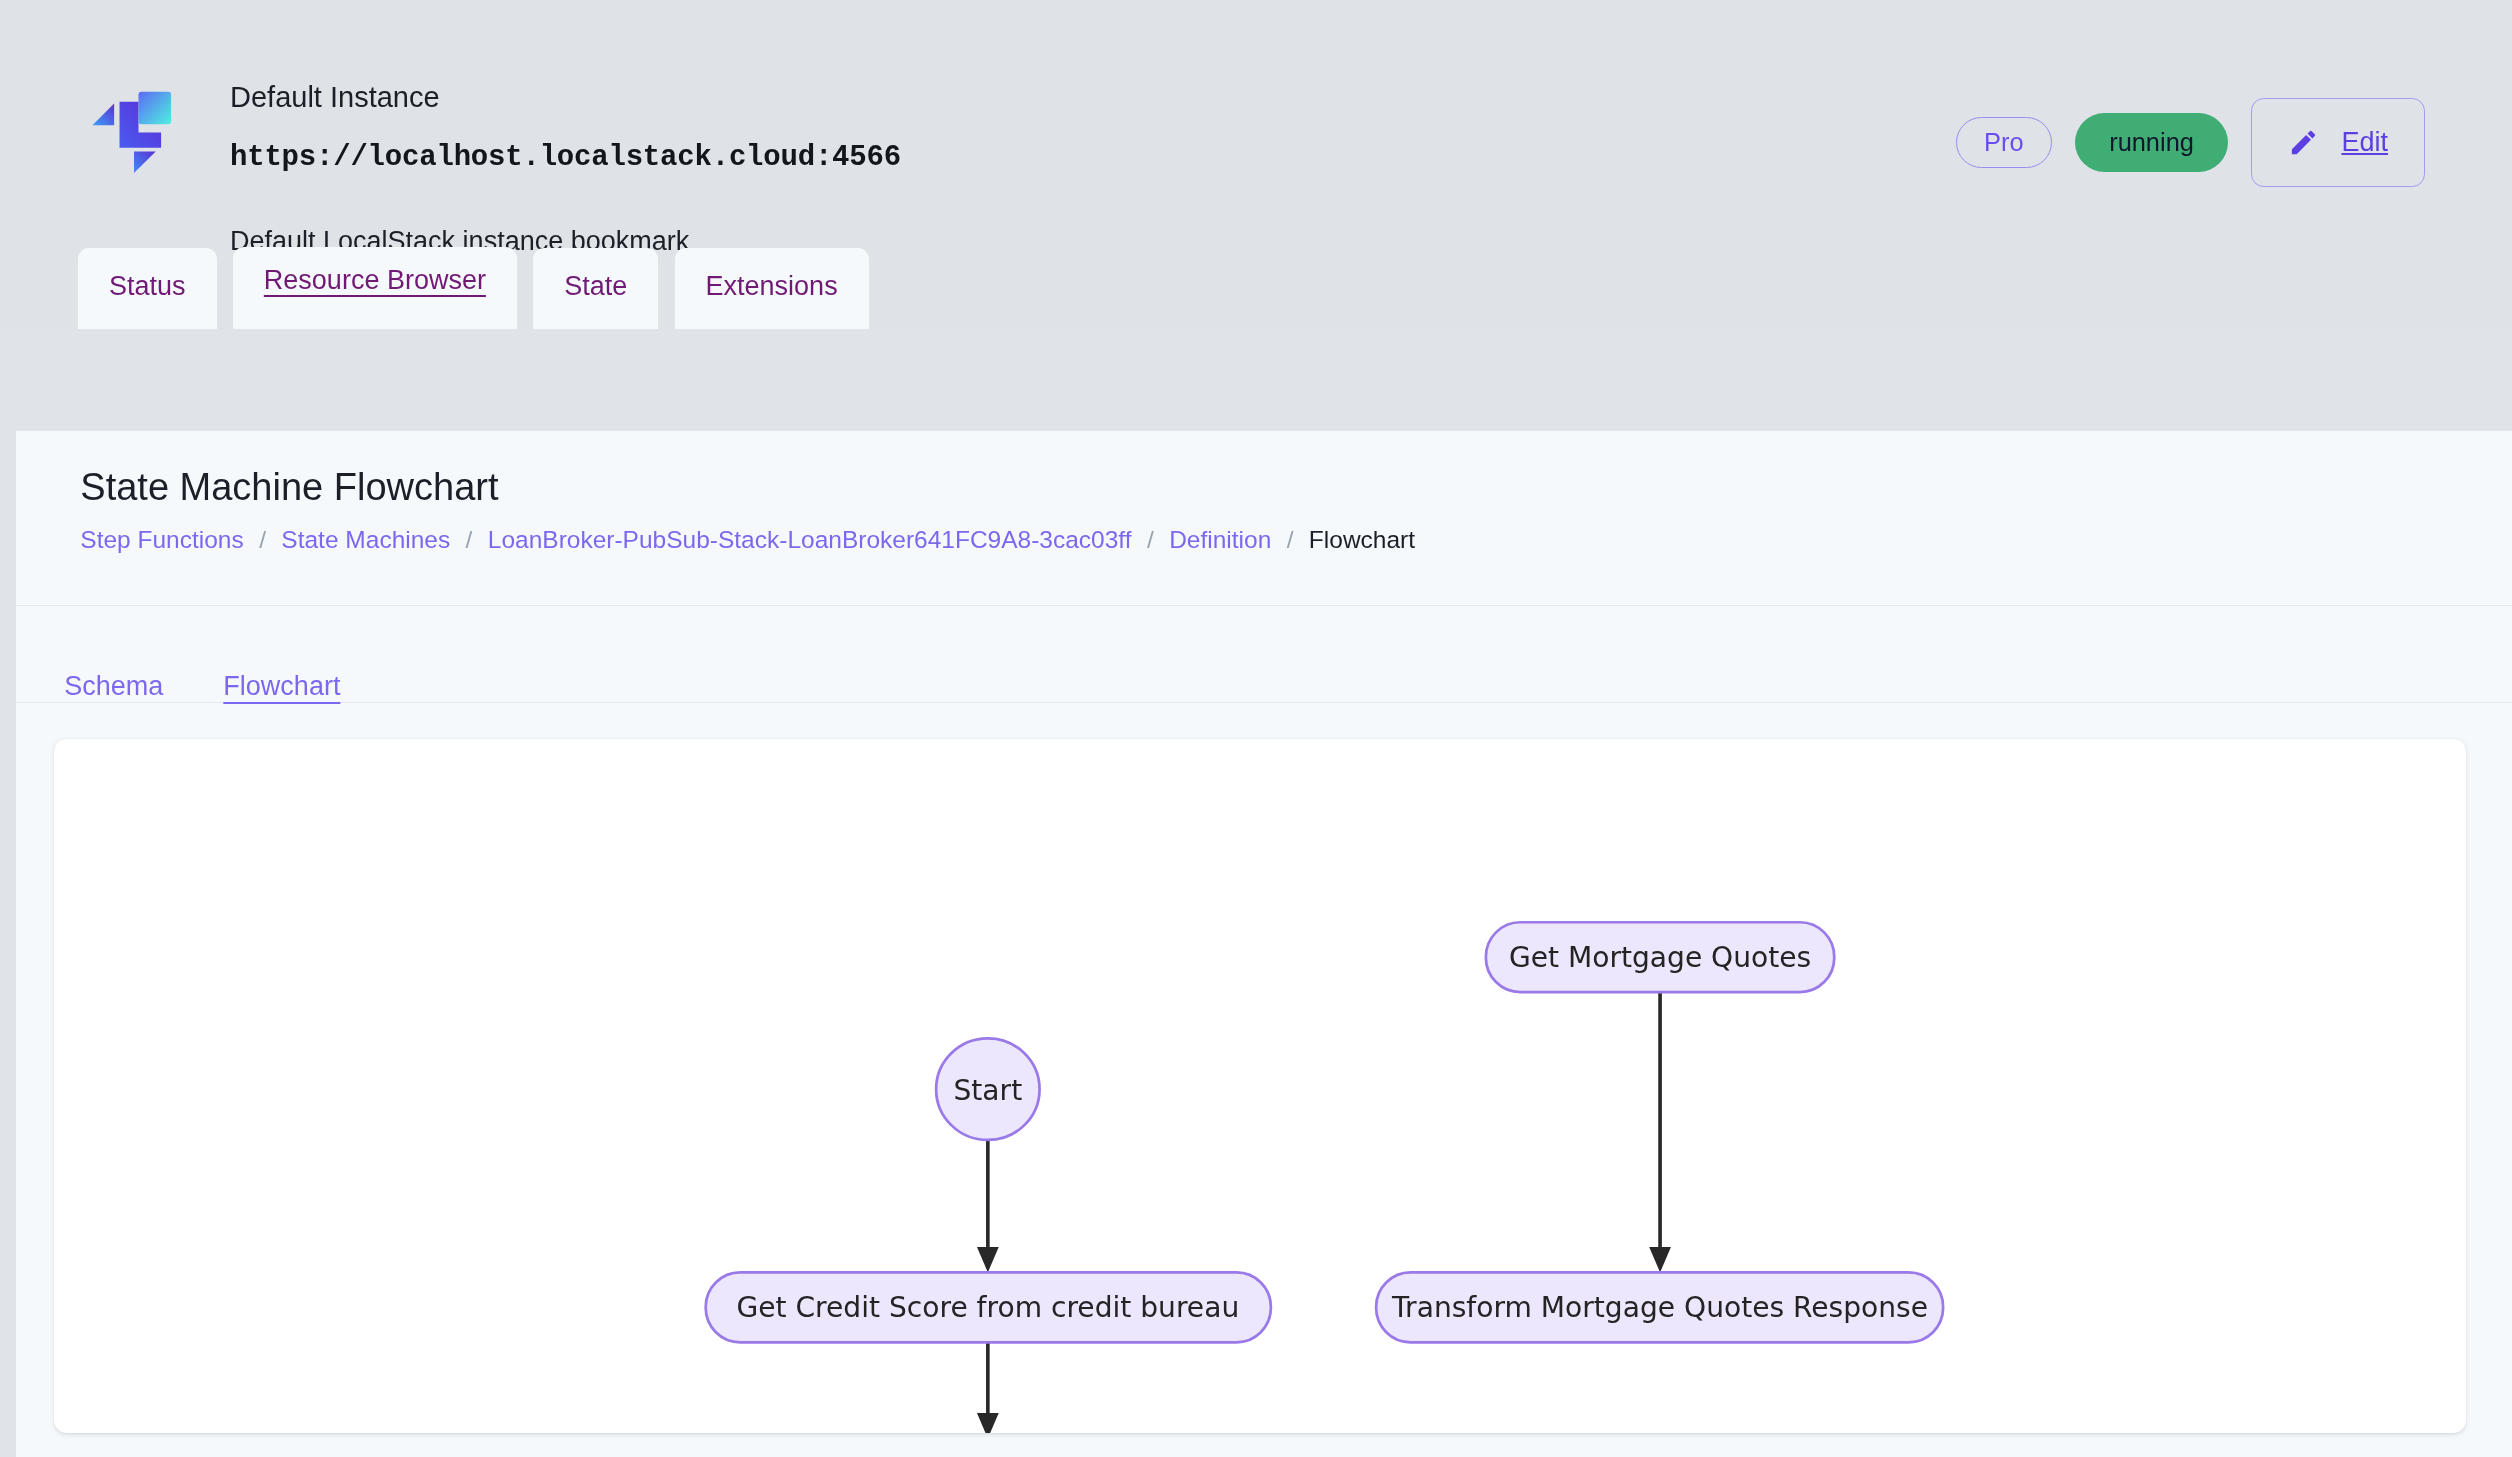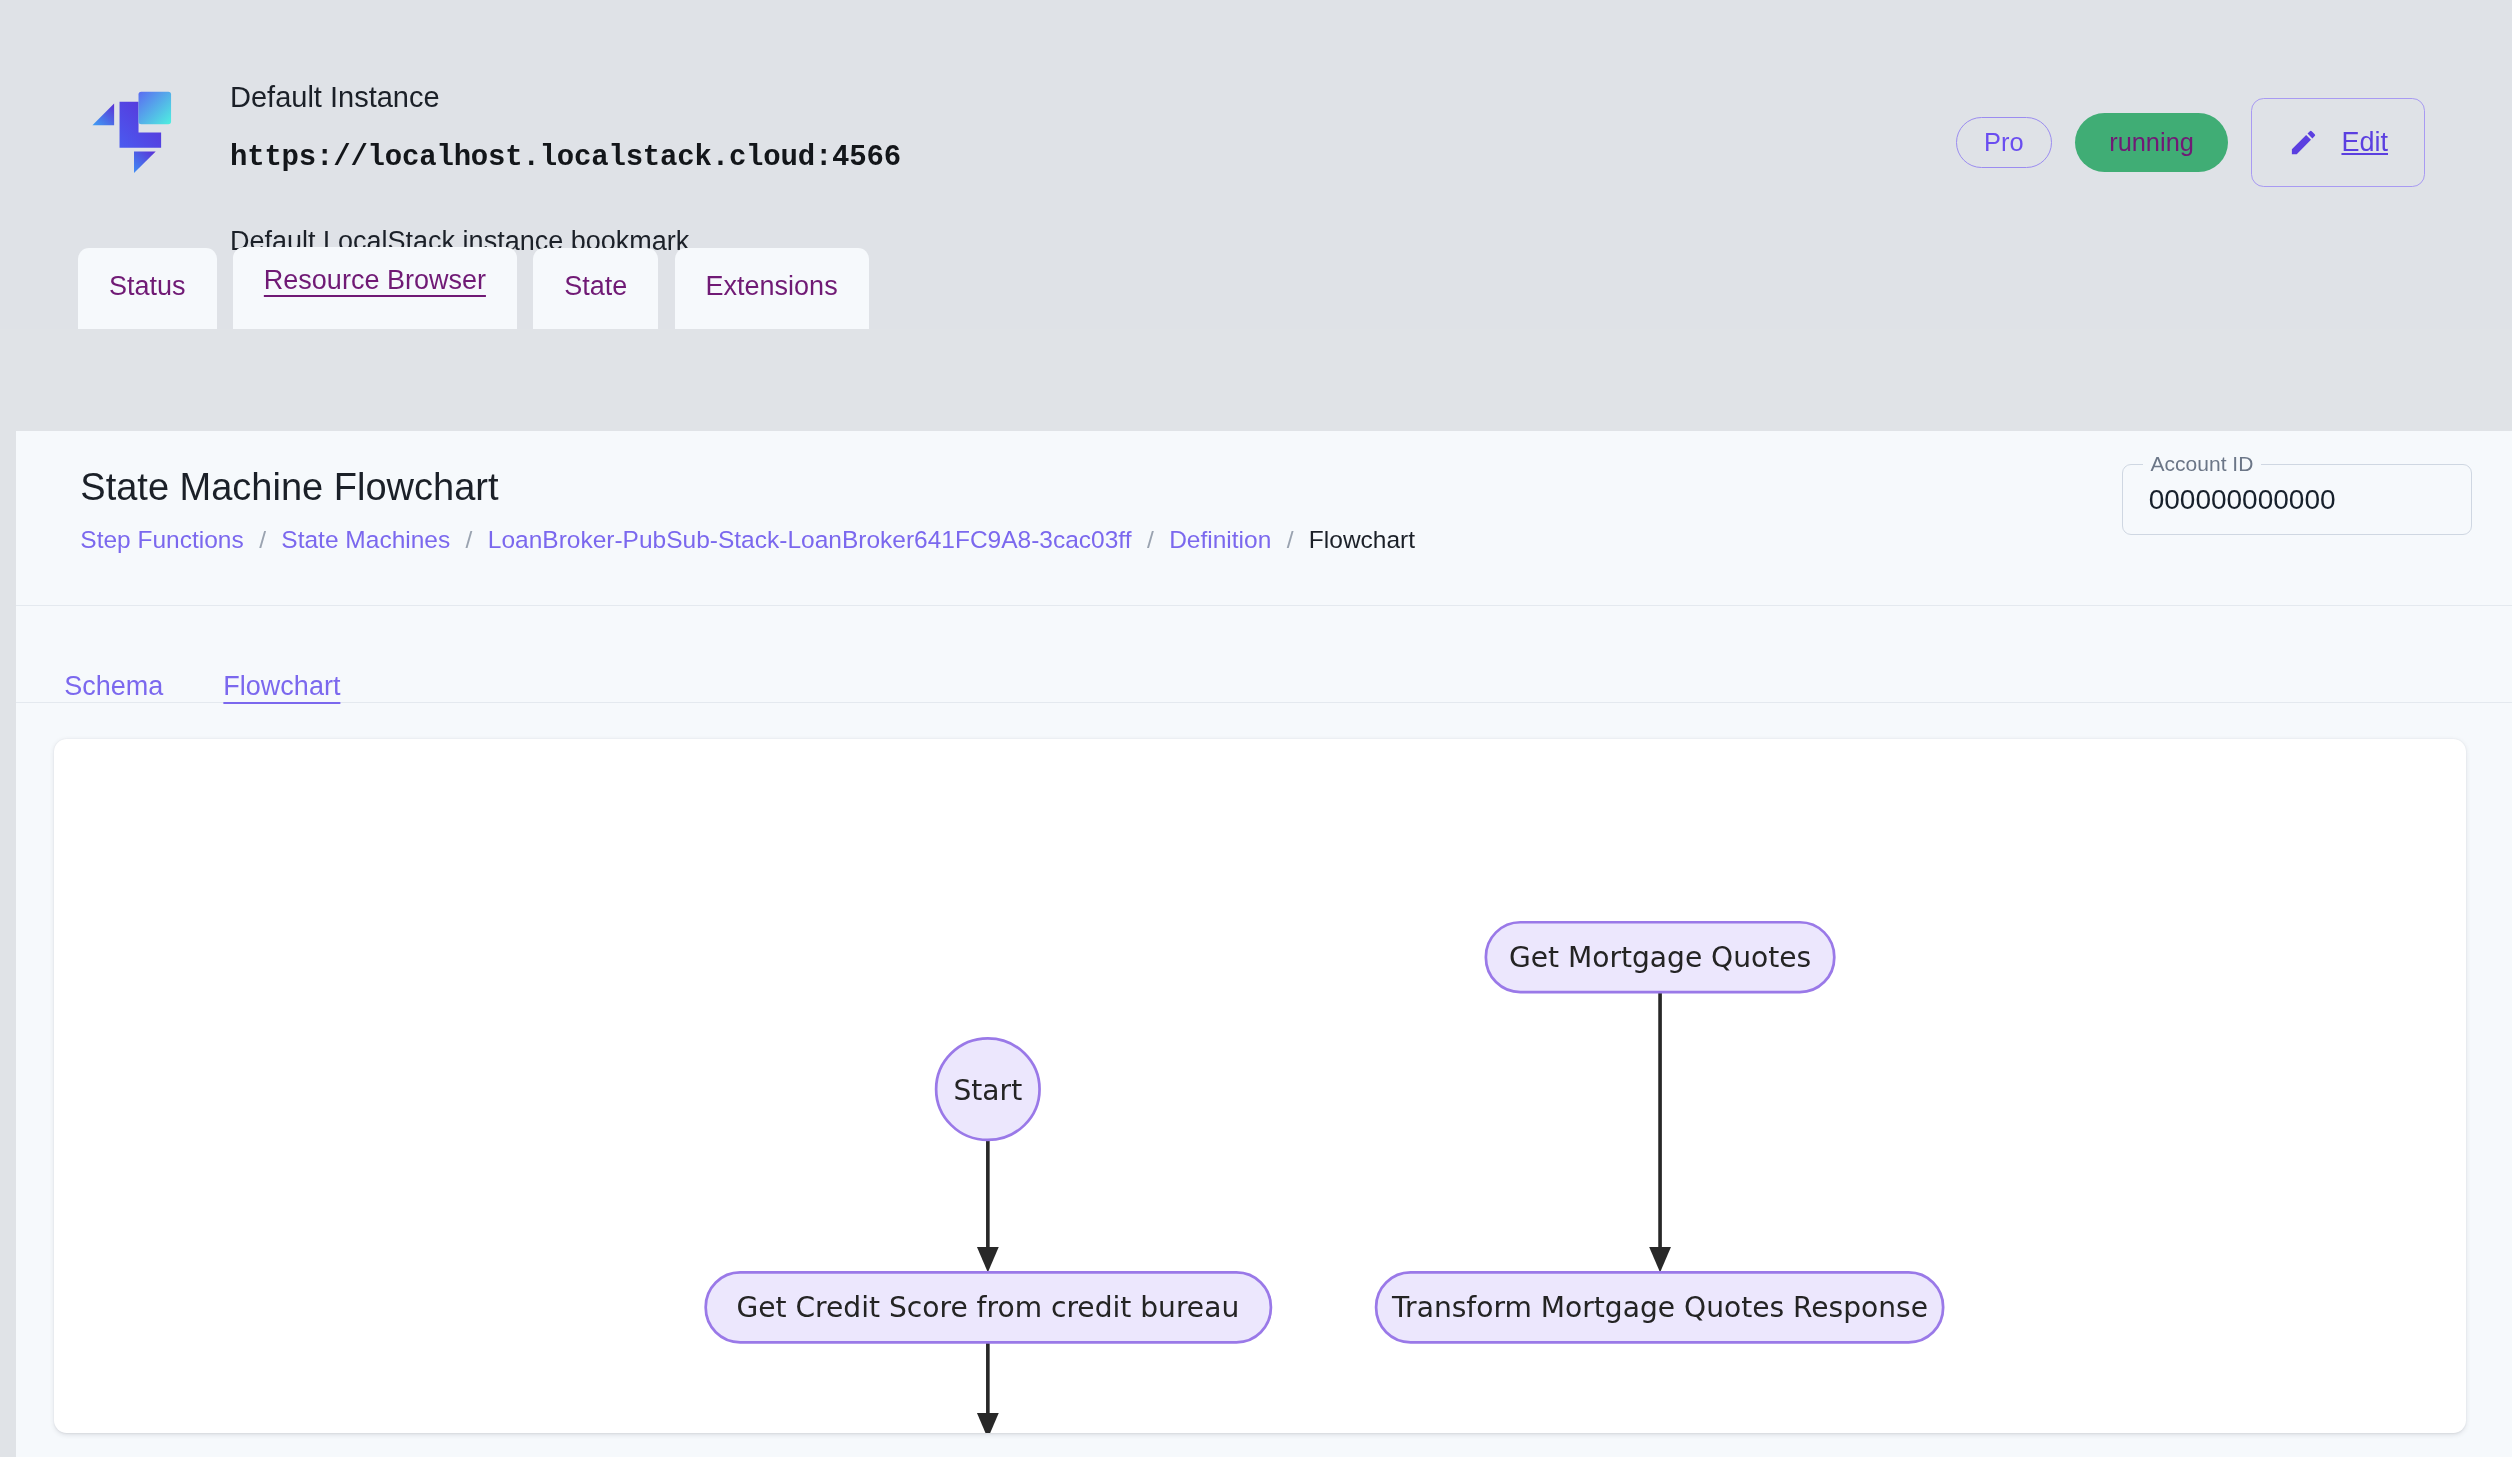--- a/index.html
+++ b/index.html
@@ -80,21 +80,21 @@
     color: #6a4df0;
     border-radius: 29px;
     font-size: 25.4px;
     padding: 10px 27px;
     background: transparent;
     line-height: 1.15;
   }
 
   .pill-status {
     background: #40ad75;
-    color: #701a75;
+    color: #0f172a;
     border-radius: 31px;
     font-size: 25.4px;
     padding: 14.5px 34px;
     border: none;
     line-height: 1.15;
   }
 
   .btn-edit {
     border: 1.8px solid #a89af2;
     border-radius: 12.7px;
@@ -349,24 +349,20 @@
       <span class="crumb-link">State Machines</span>
       <span class="crumb-sep">/</span>
       <span class="crumb-link">LoanBroker-PubSub-Stack-LoanBroker641FC9A8-3cac03ff</span>
       <span class="crumb-sep">/</span>
       <span class="crumb-link">Definition</span>
       <span class="crumb-sep">/</span>
       <span class="crumb-current">Flowchart</span>
     </div>
 
     <div class="selectors">
-      <div class="field field-account">
-        <span class="field-label">Account ID</span>
-        <span class="field-value">000000000000</span>
-      </div>
     </div>
   </div>
 
   <div class="subtabs">
     <span class="subtab">Schema</span>
     <span class="subtab selected">Flowchart</span>
   </div>
 
   <div class="chart-card">
     <svg class="flow-svg" viewBox="0 0 2658 765" preserveAspectRatio="xMidYMid meet">

